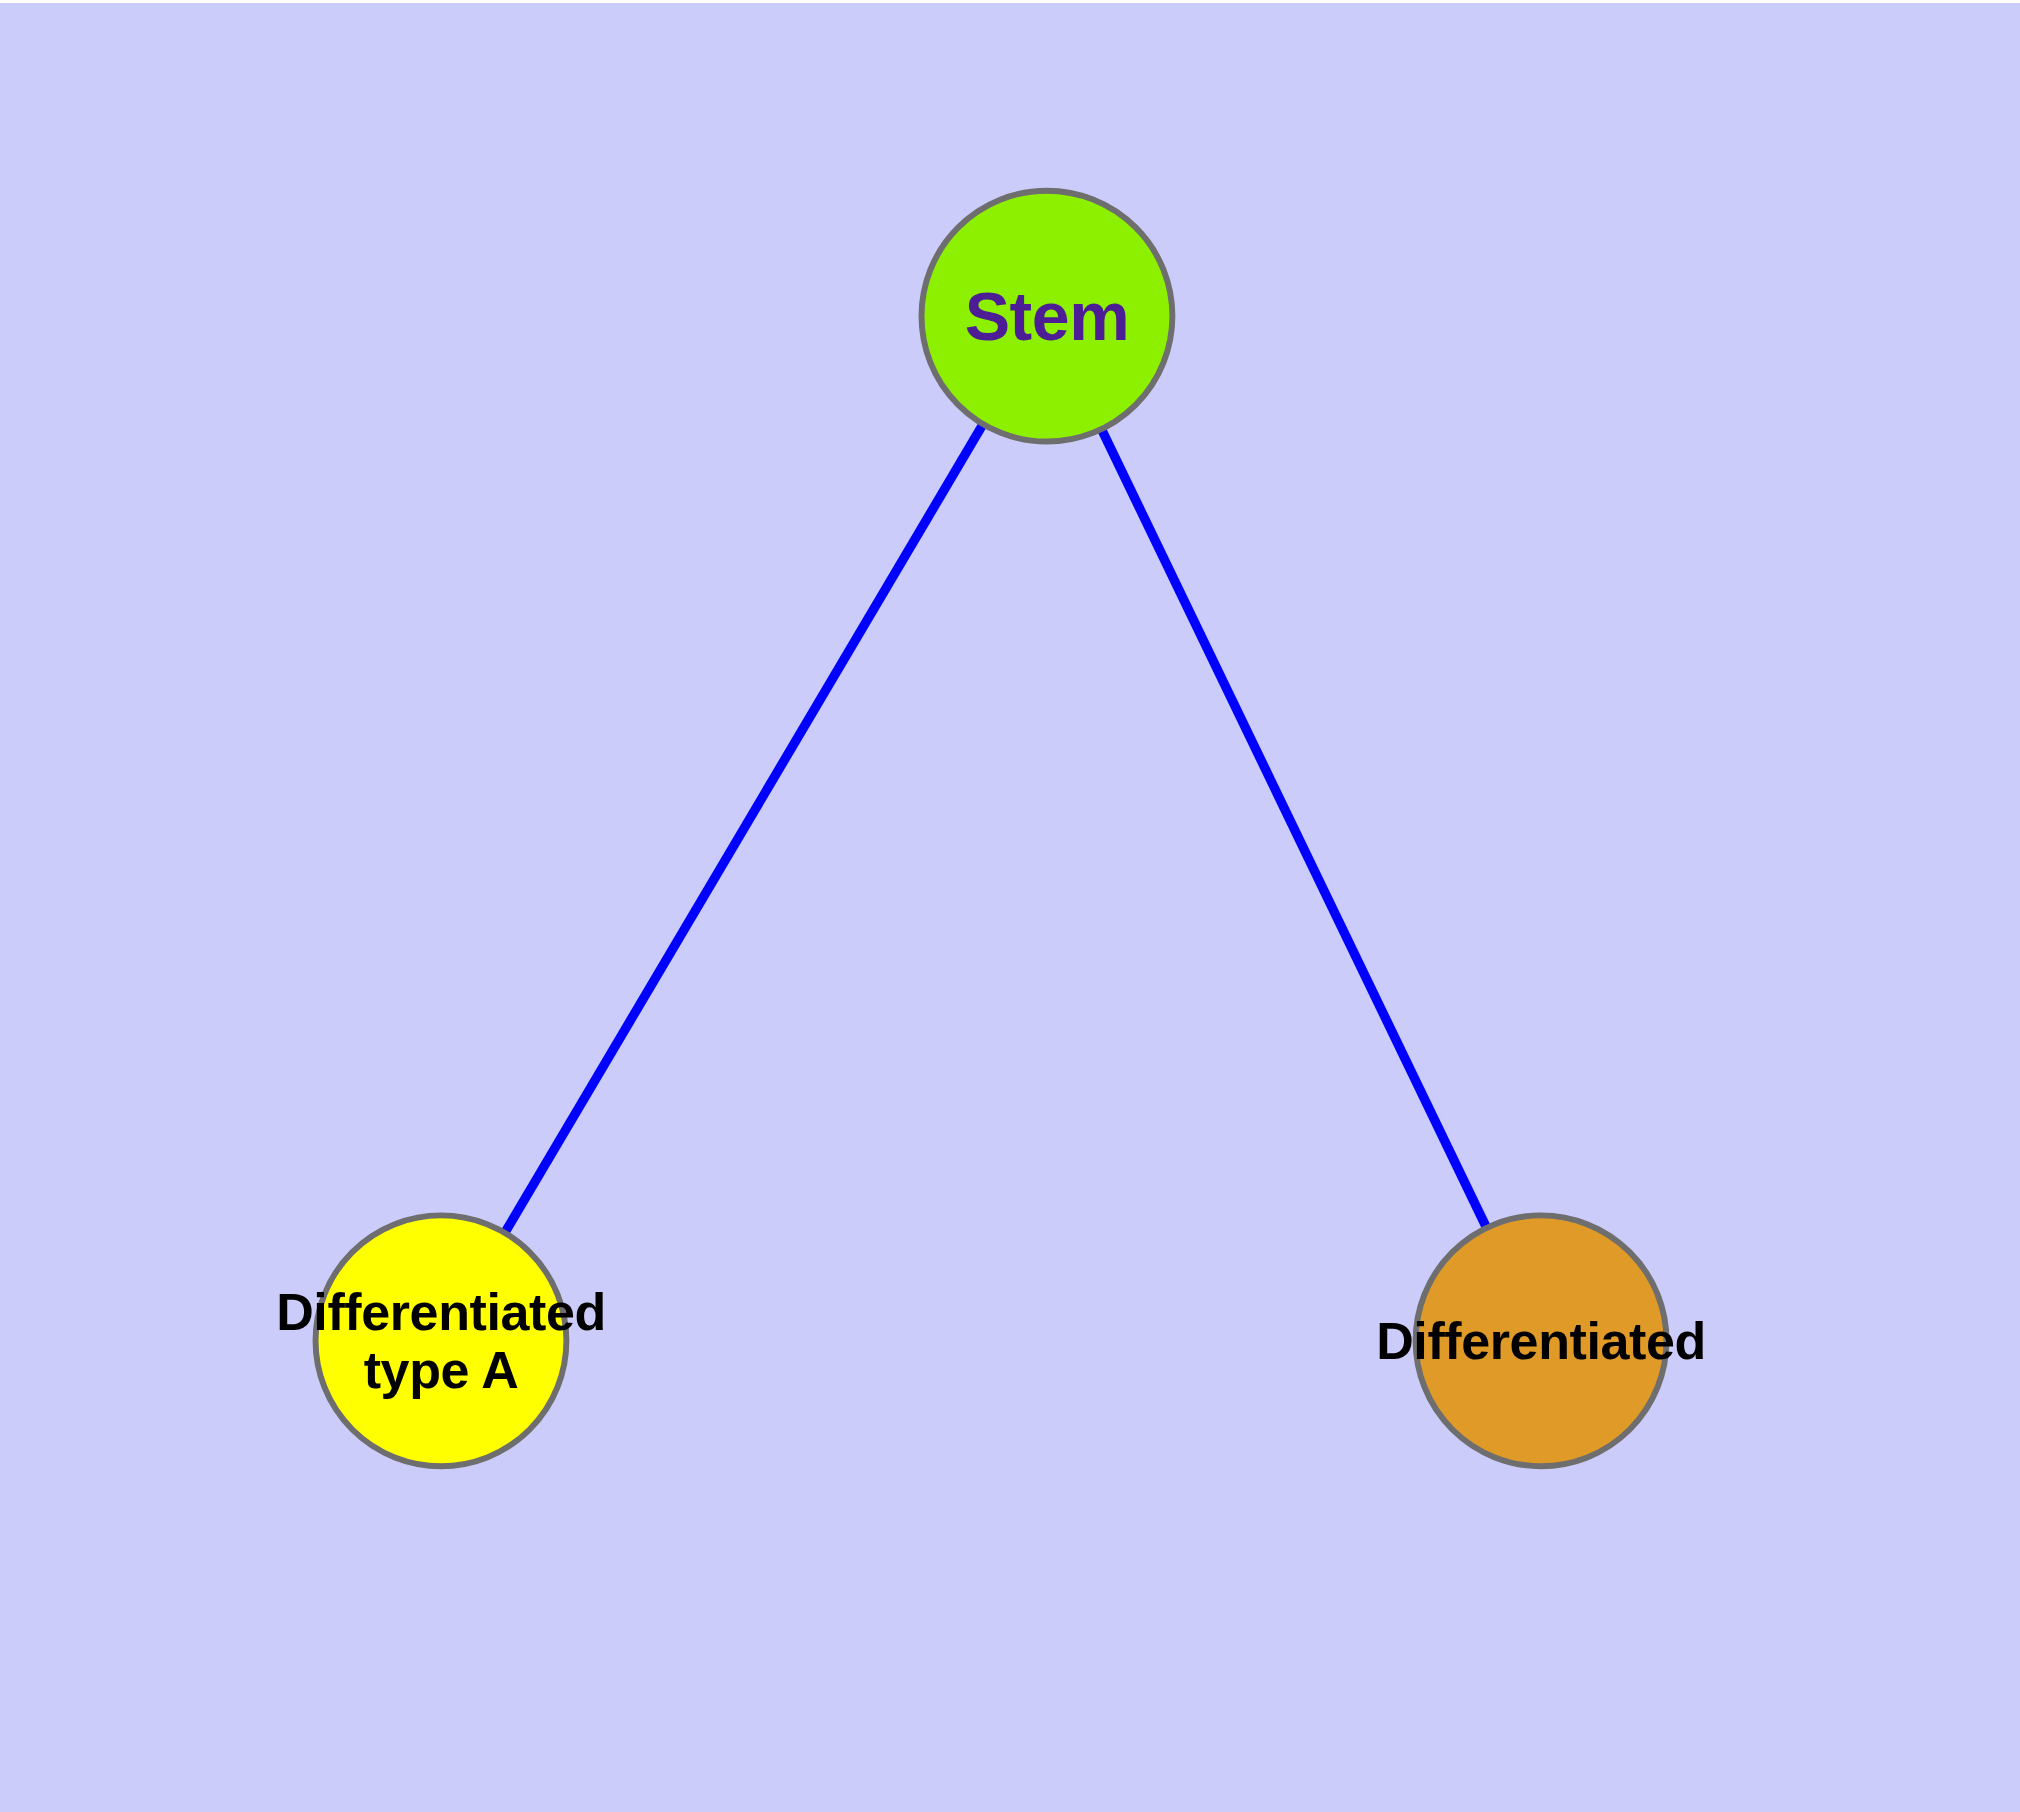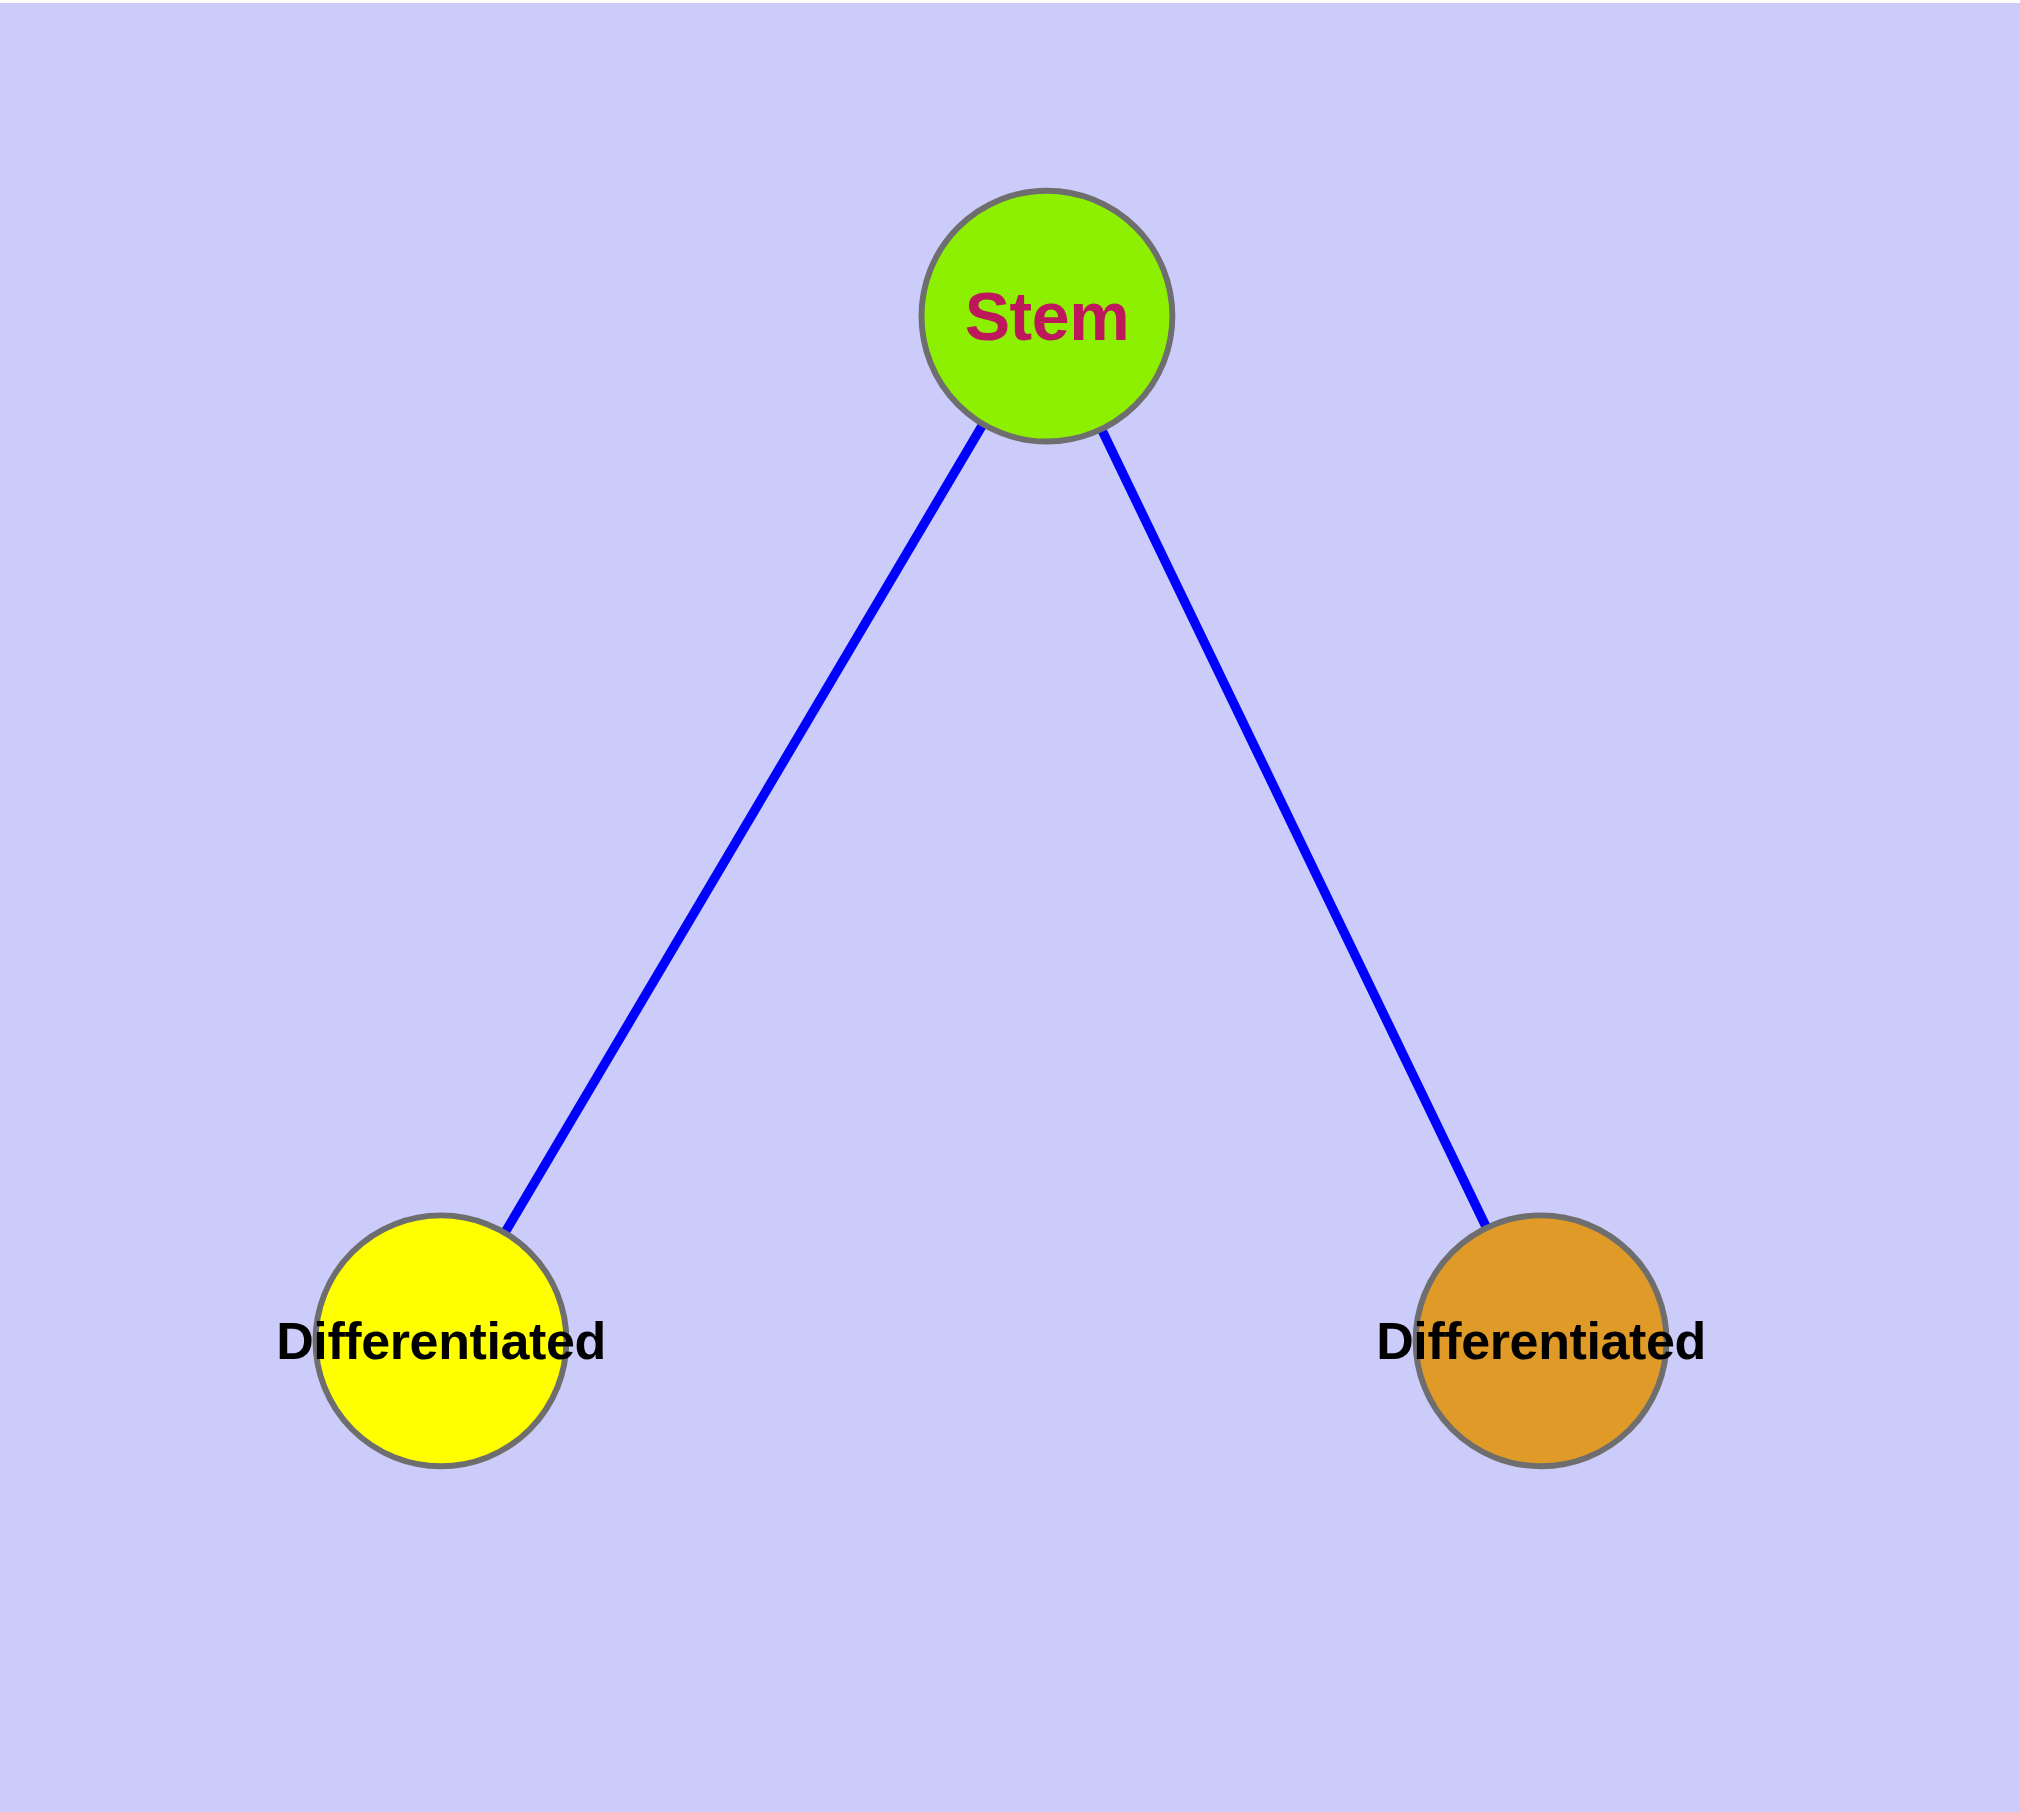--- a/index.html
+++ b/index.html
@@ -58,25 +58,26 @@
       <line id="edge-stem-to-a" x1="1162.7161644158468" y1="495.22539471502273" x2="592.2838355841532" y2="1459.7746052849773" stroke="#0000ff" stroke-width="11" stroke-linecap="butt"></line>
       <line id="edge-stem-to-b" x1="1296.678148532028" y1="500.90545724737893" x2="1756.321851467972" y2="1454.094542752621" stroke="#0000ff" stroke-width="11" stroke-linecap="butt"></line>
     </g>
     <g>
       <circle id="node-stem" cx="1235" cy="373" r="148" fill="#8cf000" stroke="#6e6e6e" stroke-width="7"></circle>
       <circle id="node-diff_a" cx="520" cy="1582" r="148" fill="#ffff00" stroke="#6e6e6e" stroke-width="7"></circle>
       <circle id="node-diff_b" cx="1818" cy="1582" r="148" fill="#e09a28" stroke="#6e6e6e" stroke-width="7"></circle>
     </g>
   </svg>
 
-  <div class="node-label stem-label" style="left: 1047px; top: 316px; color: #be185d;">
+  <div class="node-label stem-label" style="left: 1047px; top: 316px; color: #4c1d95;">
     <div>Stem</div>
   </div>
 
   <div class="node-label" style="left: 441px; top: 1341px; color: rgb(0, 0, 0);">
     <div>Differentiated</div>
+    <div>type A</div>
   </div>
 
   <div class="node-label" style="left: 1541px; top: 1341px; color: rgb(0, 0, 0);">
     <div>Differentiated</div>
   </div>
 </div>
 
 
 </body></html>

